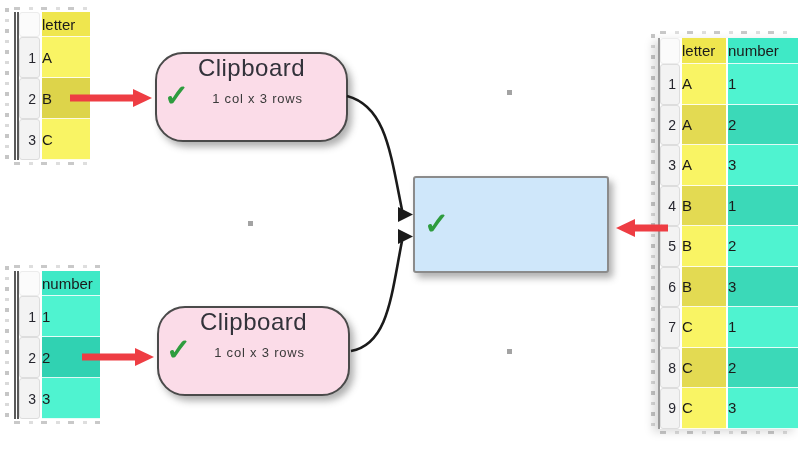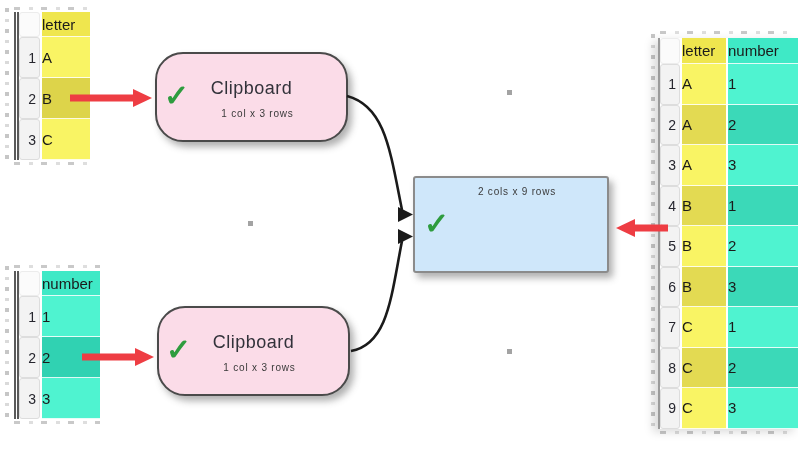--- a/index.html
+++ b/index.html
@@ -33,23 +33,23 @@
 
   #t-result{box-shadow:-5px 3px 9px rgba(0,0,0,0.15);border-left:2px solid #9a9a9a;}
 
   
   .node{position:absolute;box-sizing:border-box;text-align:center;
         box-shadow:4px 5px 7px rgba(70,70,70,.42);}
   .node.clip{background:#fbdce8;border:2px solid #4a4a4a;border-radius:28px;
              width:193px;height:90px;}
   .node.cross{background:#cfe7fa;border:2px solid #8b8b8b;border-radius:3px;
               width:196px;height:97px;}
-  .ntitle{font-size:18px;color:#32323a;margin-top:24px;letter-spacing:.5px;}
+  .ntitle{font-size:24px;color:#32323a;margin-top:0;letter-spacing:.5px;}
   .node.cross .ntitle{font-size:26px;margin-top:14px;}
-  .nsub{font-size:10px;color:#3a3a3a;margin-top:9px;letter-spacing:.8px;margin-left:12px;}
+  .nsub{font-size:13px;color:#3a3a3a;margin-top:9px;letter-spacing:.8px;margin-left:12px;}
   .node.cross .nsub{margin-top:8px;}
   .check{position:absolute;left:7px;top:50%;transform:translateY(-54%);
          color:#2e9c3e;font-size:30px;font-weight:bold;line-height:1;}
   .node.cross .check{left:9px;}
 
   
   #overlay{position:absolute;inset:0;pointer-events:none;z-index:20;}
 </style>
 </head>
 <body>
@@ -109,21 +109,20 @@
   </div>
 
   <div class="node clip" style="left:157px;top:306px;">
     <span class="check">✓</span>
     <div class="ntitle">Clipboard</div>
     <div class="nsub">1 col x 3 rows</div>
   </div>
 
   <div class="node cross" style="left:413px;top:176px;">
     <span class="check">✓</span>
-    <div class="nsub">2 cols x 9 rows</div>
   </div>
 
   <div class="torn-v" style="left:651px;top:34px;height:398px;"></div>
   <div class="torn-h" style="left:660px;top:31px;width:134px;"></div>
   <div class="torn-h" style="left:660px;top:431px;width:134px;"></div>
 
   <div class="mini-table" id="t-result" style="left:658px;top:38px;">
     <div class="trow">
       <div class="gut ghead h26" style="width:20px"></div>
       <div class="cell head h26 w44 yellow-h">letter</div>

